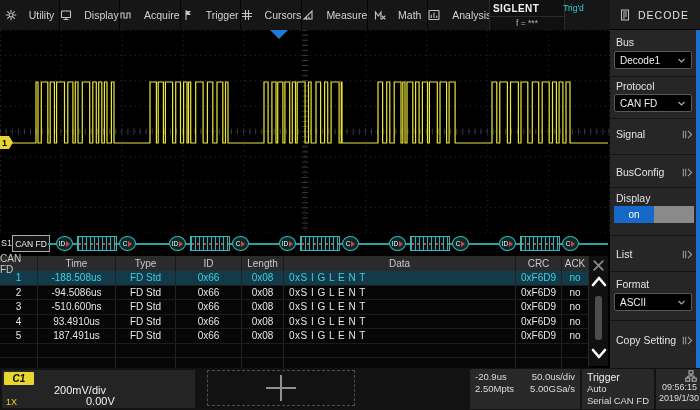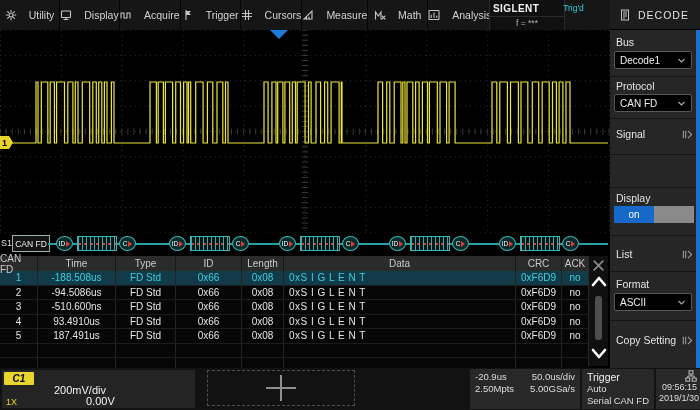--- a/index.html
+++ b/index.html
@@ -552,20 +552,29 @@
     <div class="srow" style="top:94px">
       <span>Signal</span>
       <svg width="11" height="11" viewBox="0 0 12 12">
           <g stroke="#999" stroke-width="1.2" fill="none">
             <path d="M1.5 2v8M4 2v8"></path>
             <path d="M6.5 2l4 4-4 4"></path>
           </g>
         </svg>
     </div>
     <div class="sdiv" style="top:124px"></div>
+    <div class="srow" style="top:132px">
+      <span>BusConfig</span>
+      <svg width="11" height="11" viewBox="0 0 12 12">
+          <g stroke="#999" stroke-width="1.2" fill="none">
+            <path d="M1.5 2v8M4 2v8"></path>
+            <path d="M6.5 2l4 4-4 4"></path>
+          </g>
+        </svg>
+    </div>
     <div class="sdiv" style="top:157px"></div>
     <div class="slabel" style="top:162px">Display</div>
     <div class="toggle">
       <div class="ton">on</div>
       <div class="toff"></div>
     </div>
     <div class="sdiv" style="top:205px"></div>
     <div class="srow" style="top:214px">
       <span>List</span>
       <svg width="11" height="11" viewBox="0 0 12 12">

